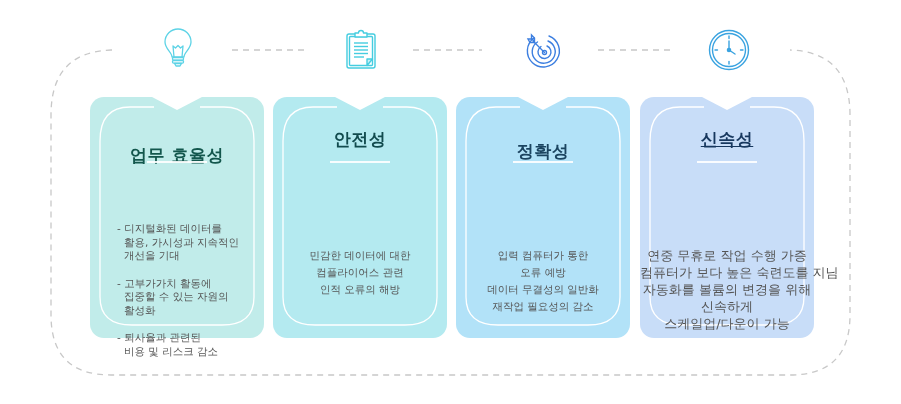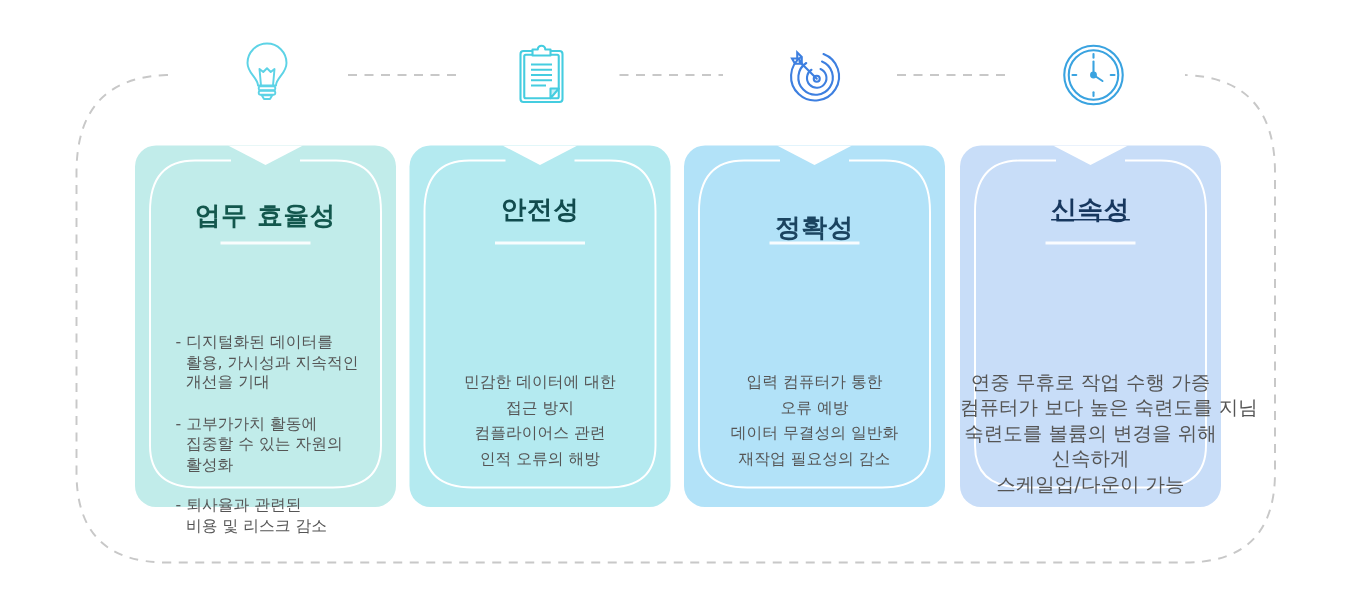--- a/index.html
+++ b/index.html
@@ -82,21 +82,21 @@
     <line x1="22" y1="22" x2="28" y2="26"></line>
     <circle cx="22" cy="22" r="1.6" fill="#3aa3e0"></circle>
   </g>
 </svg>
 
 <div class="card" style="left:90px; background:#c1ecea;">
   <svg class="outline" width="174" height="241">
     <path d="M 64 10 L 40 10 Q 10 10 10 44 L 10 200 Q 10 228 42 228 L 132 228 Q 164 228 164 200 L 164 44 Q 164 10 134 10 L 110 10" fill="none" stroke="#ffffff" stroke-width="1.3"></path>
     <path d="M 62 0 L 87 0 L 112 0 L 87 13 Z" fill="#ffffff"></path>
   </svg>
-  <div class="title" style="color:#13574d; top:31px; margin-top:4px;">업무 효율성</div>
+  <div class="title" style="color:#13574d; top:31px; margin-top:16px;">업무 효율성</div>
   <div class="rule"></div>
   <div class="body list" style="top:80px;">
     <div class="item">
       <div class="item-line">- 디지털화된 데이터를</div>
       <div class="item-line cont">활용, 가시성과 지속적인</div>
       <div class="item-line cont">개선을 기대</div>
     </div>
     <div class="item">
       <div class="item-line">- 고부가가치 활동에</div>
       <div class="item-line cont">집중할 수 있는 자원의</div>
@@ -111,21 +111,20 @@
 
 <div class="card" style="left:273px; background:#b4eaf0;">
   <svg class="outline" width="174" height="241">
     <path d="M 64 10 L 40 10 Q 10 10 10 44 L 10 200 Q 10 228 42 228 L 132 228 Q 164 228 164 200 L 164 44 Q 164 10 134 10 L 110 10" fill="none" stroke="#ffffff" stroke-width="1.3"></path>
     <path d="M 62 0 L 87 0 L 112 0 L 87 13 Z" fill="#ffffff"></path>
   </svg>
   <div class="title" style="color:#114b4e; top:31px; margin-top:0;">안전성</div>
   <div class="rule"></div>
   <div class="body center">
     <div class="line">민감한 데이터에 대한</div>
-    <div class="line">접근 방지</div>
     <div class="line">컴플라이어스 관련</div>
     <div class="line">인적 오류의 해방</div>
   </div>
 </div>
 
 <div class="card" style="left:456px; background:#b2e2f8;">
   <svg class="outline" width="174" height="241">
     <path d="M 64 10 L 40 10 Q 10 10 10 44 L 10 200 Q 10 228 42 228 L 132 228 Q 164 228 164 200 L 164 44 Q 164 10 134 10 L 110 10" fill="none" stroke="#ffffff" stroke-width="1.3"></path>
     <path d="M 62 0 L 87 0 L 112 0 L 87 13 Z" fill="#ffffff"></path>
   </svg>
@@ -142,17 +141,17 @@
 <div class="card" style="left:640px; background:#c8ddf8;">
   <svg class="outline" width="174" height="241">
     <path d="M 64 10 L 40 10 Q 10 10 10 44 L 10 200 Q 10 228 42 228 L 132 228 Q 164 228 164 200 L 164 44 Q 164 10 134 10 L 110 10" fill="none" stroke="#ffffff" stroke-width="1.3"></path>
     <path d="M 62 0 L 87 0 L 112 0 L 87 13 Z" fill="#ffffff"></path>
   </svg>
   <div class="title" style="color:#17375e; top:31px; margin-top:0;text-decoration:underline;">신속성</div>
   <div class="rule"></div>
   <div class="body center" style="font-size:13px;">
     <div class="line">연중 무휴로 작업 수행 가증</div>
     <div class="line">컴퓨터가 보다 높은 숙련도를 지님</div>
-    <div class="line">숙련도를 볼륨의 변경을 위해</div>
+    <div class="line">자동화를 볼륨의 변경을 위해</div>
     <div class="line">신속하게</div>
     <div class="line">스케일업/다운이 가능</div>
   </div>
 </div>
 
 </body></html>

